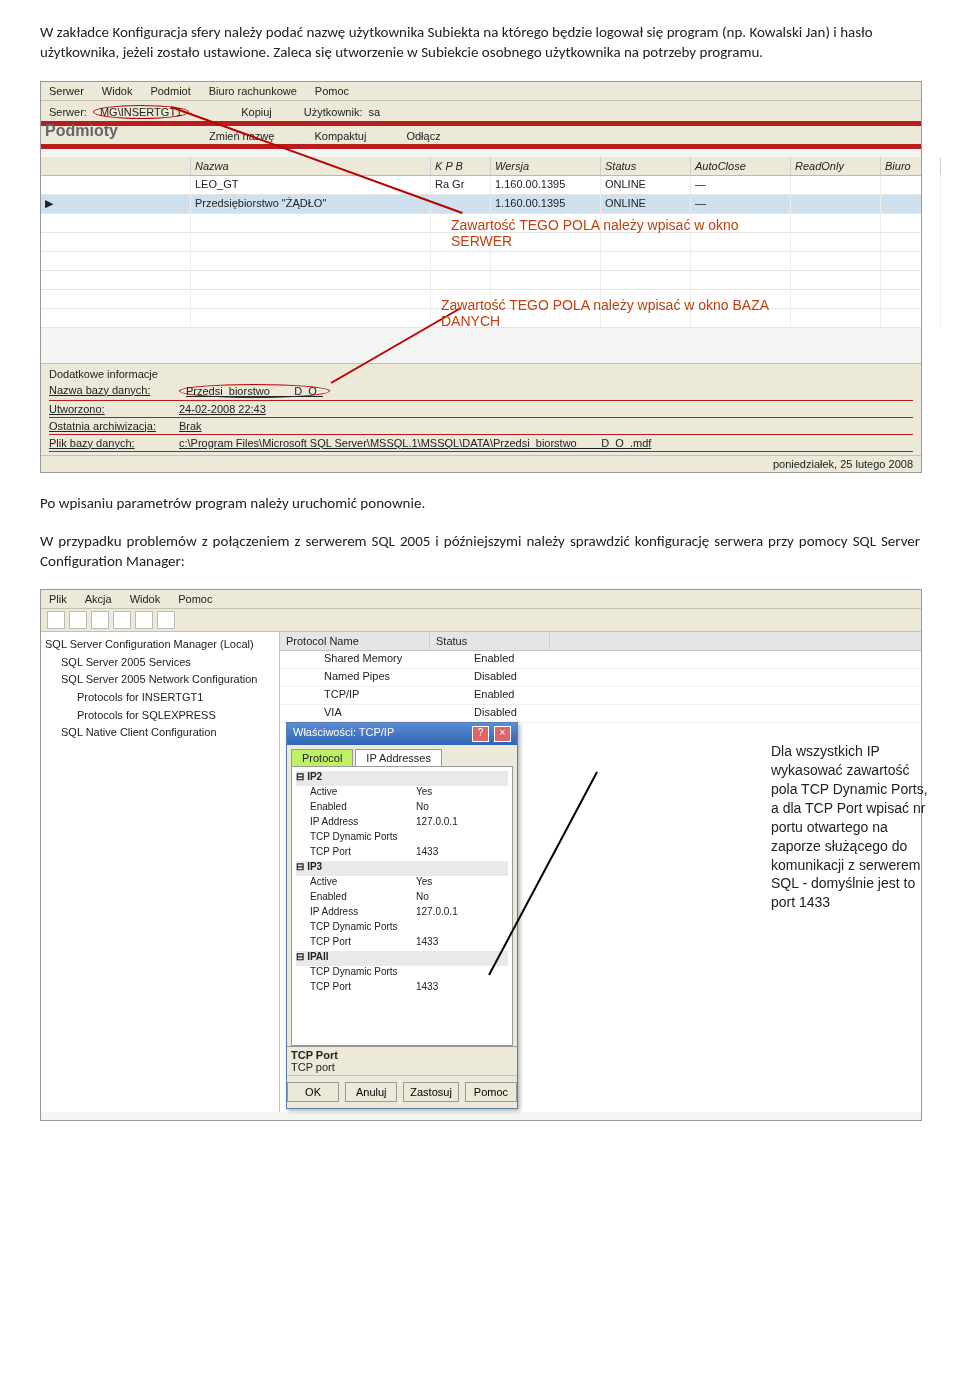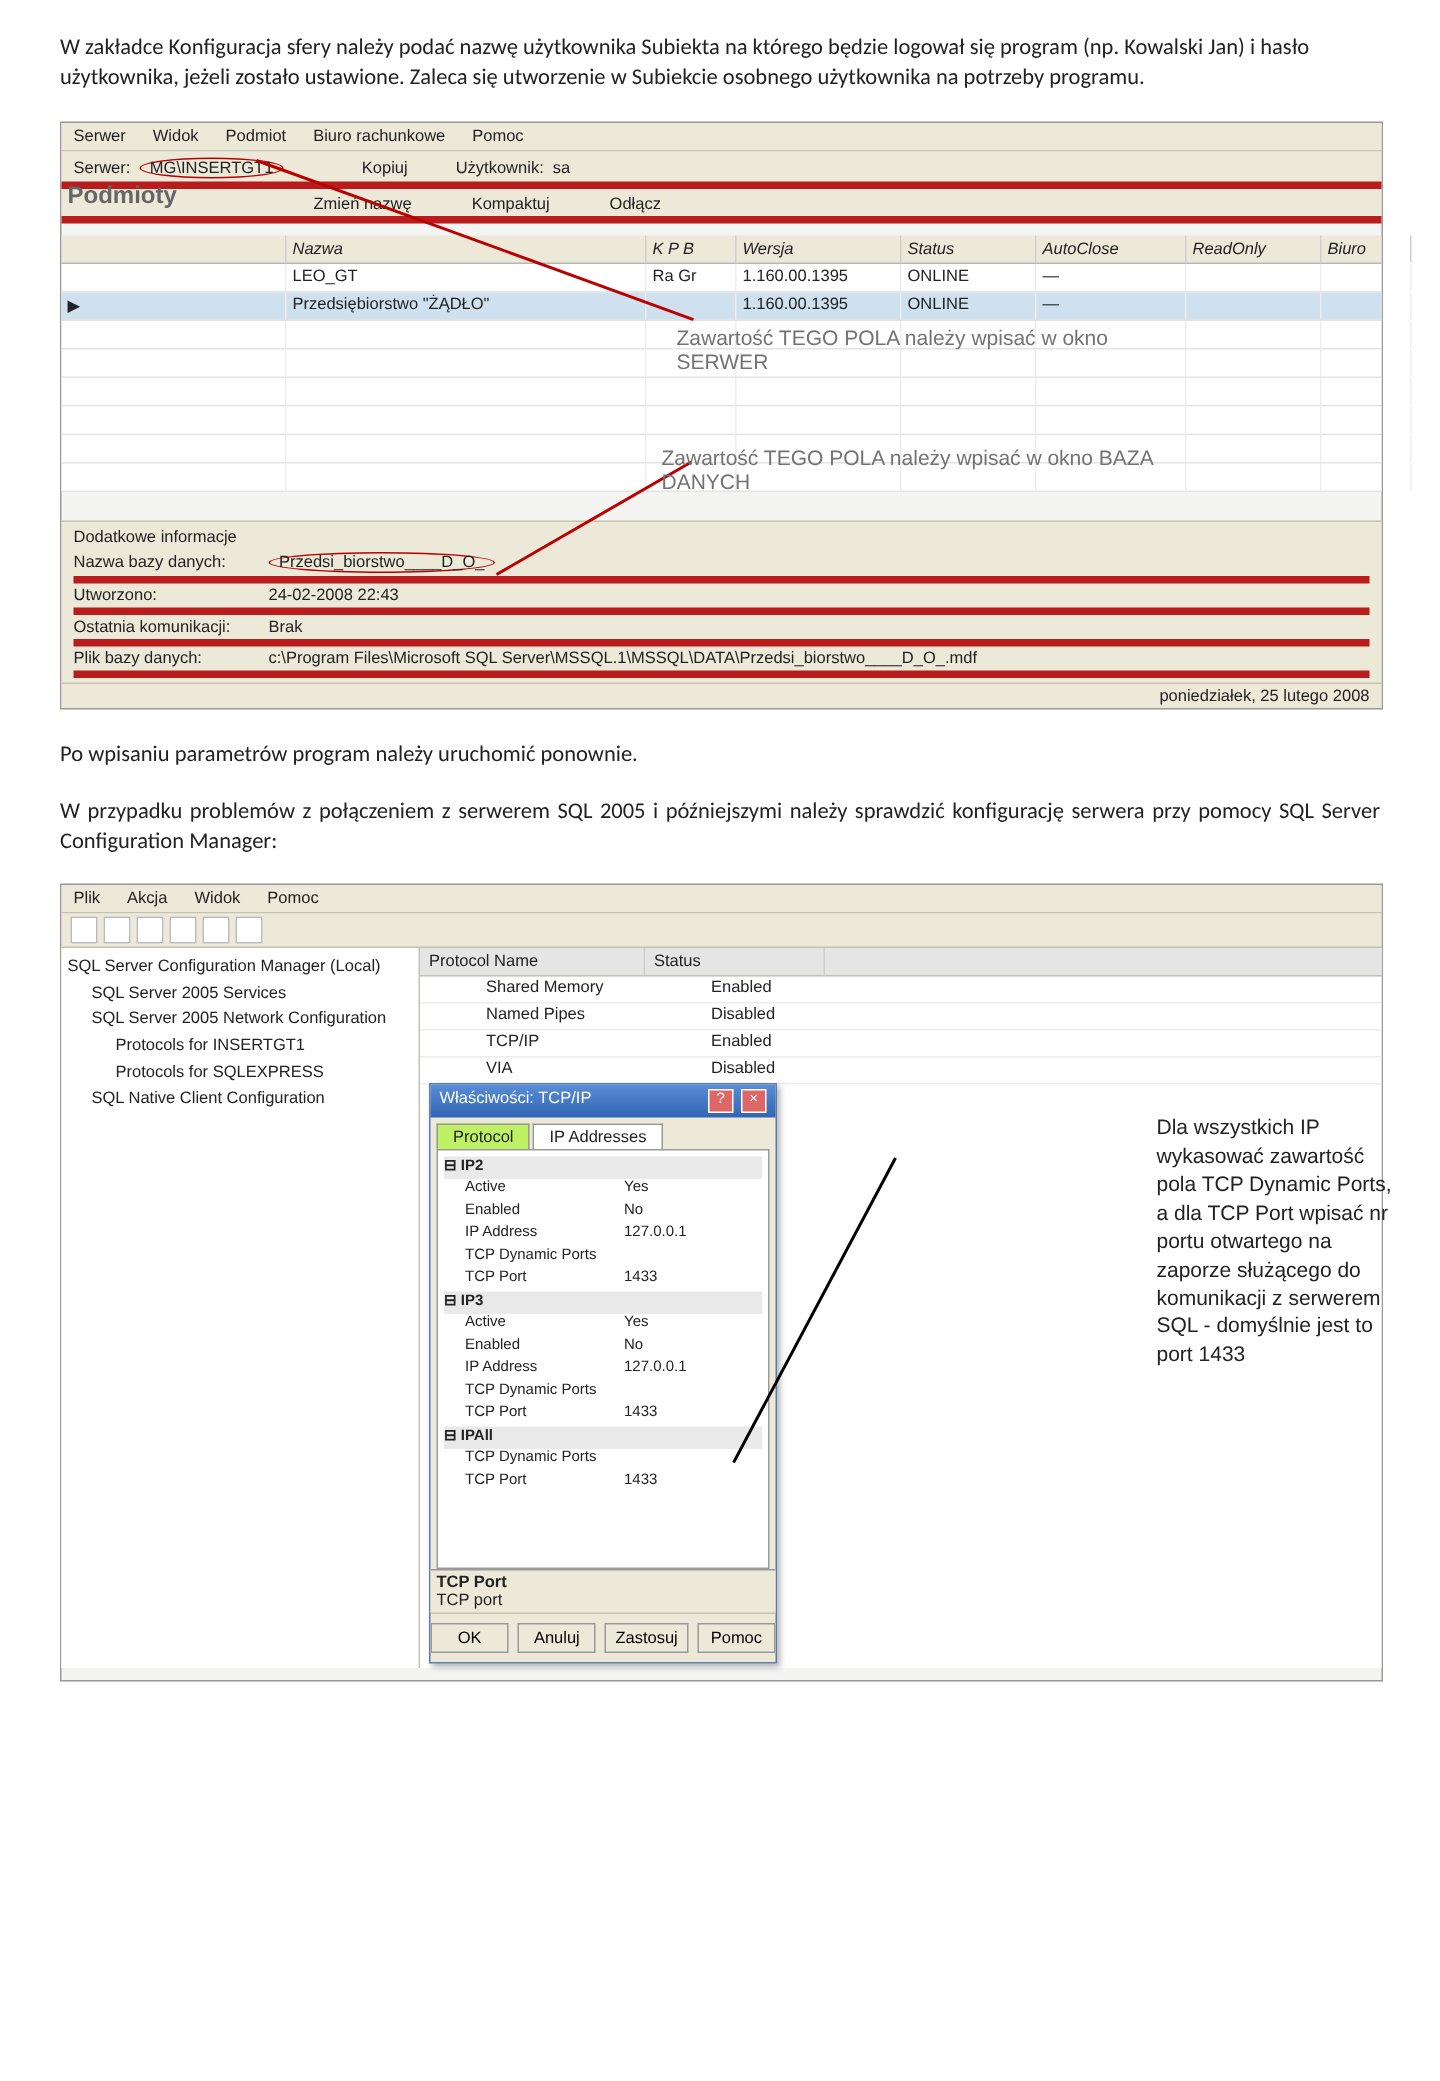--- a/index.html
+++ b/index.html
@@ -65,38 +65,38 @@
     grid-template-columns:150px 240px 60px 110px 90px 100px 90px 60px;
     border-bottom:1px solid #e4e4e4;
     height:18px;
   }
   .tbl-row span{padding:2px 4px;border-right:1px solid #eee;}
   .tbl-row.sel{background:#cfe0ef;}
   .annot{
     position:absolute;
     font-family:Arial,sans-serif;
     font-size:14px;
-    color:#737373;
+    color:#c2410c;
   }
   .red-line{
     position:absolute;
     height:2px;
     background:#b00;
     transform-origin:left center;
   }
   .info-block{
     background:#ece9d8;
     border-top:1px solid #c5c2b2;
     padding:2px 8px 4px 8px;
   }
   .info-row{
     display:flex;
-    align-items:center;
     padding:2px 0;
-    border-bottom:5px solid #b91c1c;
+    border-bottom:1px solid #b91c1c;
+    text-decoration:underline;
   }
   .info-row .lab{width:130px;}
   .statusbar{
     display:flex;
     justify-content:flex-end;
     padding:2px 8px;
     background:#ece9d8;
     border-top:1px solid #c5c2b2;
   }
   
@@ -348,21 +348,21 @@
     <div style="font-weight:normal;padding:2px 0;">Dodatkowe informacje</div>
     <div class="info-row">
         <span class="lab">Nazwa bazy danych:</span>
         <span class="oval" style="border-color:#b00;">Przedsi_biorstwo____D_O_</span>
       </div>
     <div class="info-row">
         <span class="lab">Utworzono:</span>
         <span>24-02-2008 22:43</span>
       </div>
     <div class="info-row">
-        <span class="lab">Ostatnia komunikacji:</span>
+        <span class="lab">Ostatnia archiwizacja:</span>
         <span>Brak</span>
       </div>
     <div class="info-row">
         <span class="lab">Plik bazy danych:</span>
         <span>c:\Program Files\Microsoft SQL Server\MSSQL.1\MSSQL\DATA\Przedsi_biorstwo____D_O_.mdf</span>
       </div>
   </div>
   <div class="statusbar" style="position:absolute;bottom:0;left:0;right:0;">
     <span>poniedziałek, 25 lutego 2008</span>
   </div>

